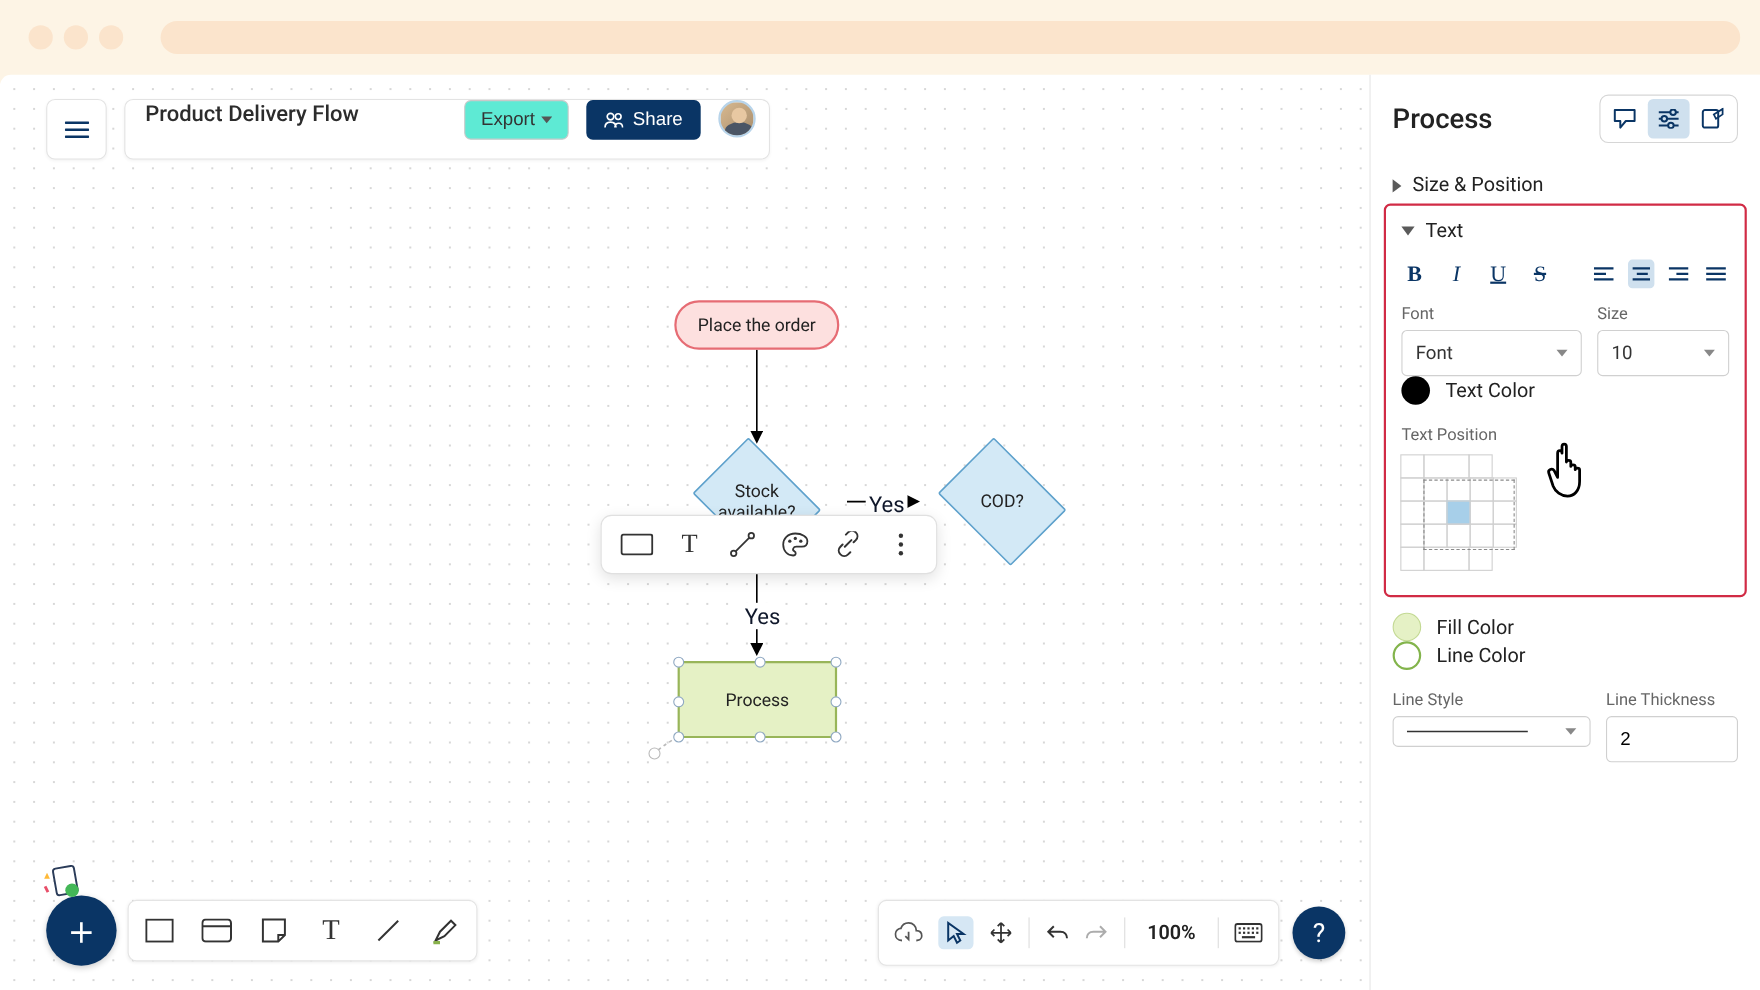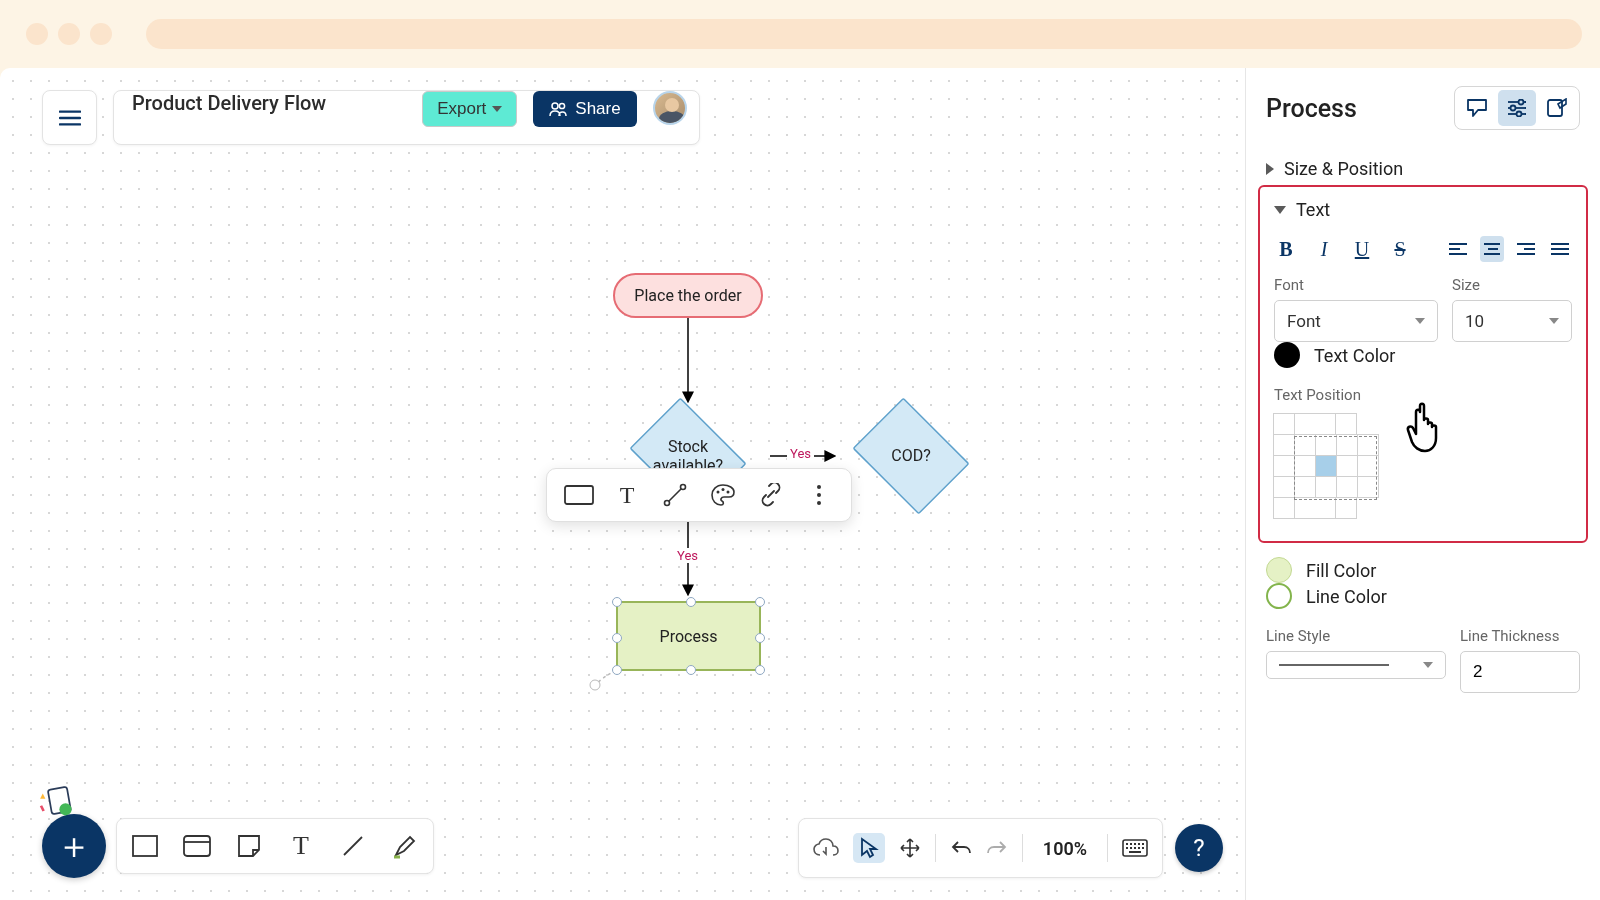--- a/index.html
+++ b/index.html
@@ -34,21 +34,21 @@
 .avatar::after { content:""; position:absolute; width:14px;height:14px;border-radius:50%;background:#e8c8a2;top:5px;left:10px; }
 .avatar::before { content:""; position:absolute; width:26px;height:16px;border-radius:50% 50% 0 0;background:#4a5565;bottom:-4px;left:4px; }
 
 
 .node { position: absolute; display: flex; align-items: center; justify-content: center; font-size: 16px; color: #222; }
 .terminator { width: 150px; height: 45px; border: 2px solid #e66c74; background: #fde0df; border-radius: 25px; }
 .decision { width: 130px; height: 100px; }
 .decision .diamond { width:100%; height:100%; border: 2px solid #5ea1cc; background:#d3e9f6; transform: rotate(45deg) scale(.72, .72); position:absolute; border-radius:3px;}
 .decision .label { position: relative; z-index:2; text-align:center; line-height:1.2; }
 .process-node { width: 145px; height: 70px; border: 2px solid #98b559; background: #e5f1c5; border-radius: 6px; }
-.edge-label { position: absolute; font-size: 13px; color:#be185d; background:#fff; padding:0 3px; }
+.edge-label { position: absolute; font-size: 20px; color:#0f172a; background:#fff; padding:0 3px; }
 
 
 .sel-handle { position:absolute; width:10px; height:10px; border:1px solid #8fa8c2; background:#fff; border-radius:50%; }
 
 
 .shape-toolbar { position:absolute; background:#fff; border:1px solid #e0e0e0; border-radius:10px; box-shadow: 0 4px 14px rgba(0,0,0,.12); display:flex; align-items:center; gap:8px; padding: 8px 12px; z-index:15; }
 .shape-toolbar .tool { width:40px; height:36px; display:flex; align-items:center; justify-content:center; cursor:pointer; color:#333; }
 
 
 .arrows { position:absolute; top:0; left:0; width:100%; height:100%; pointer-events:none; }

